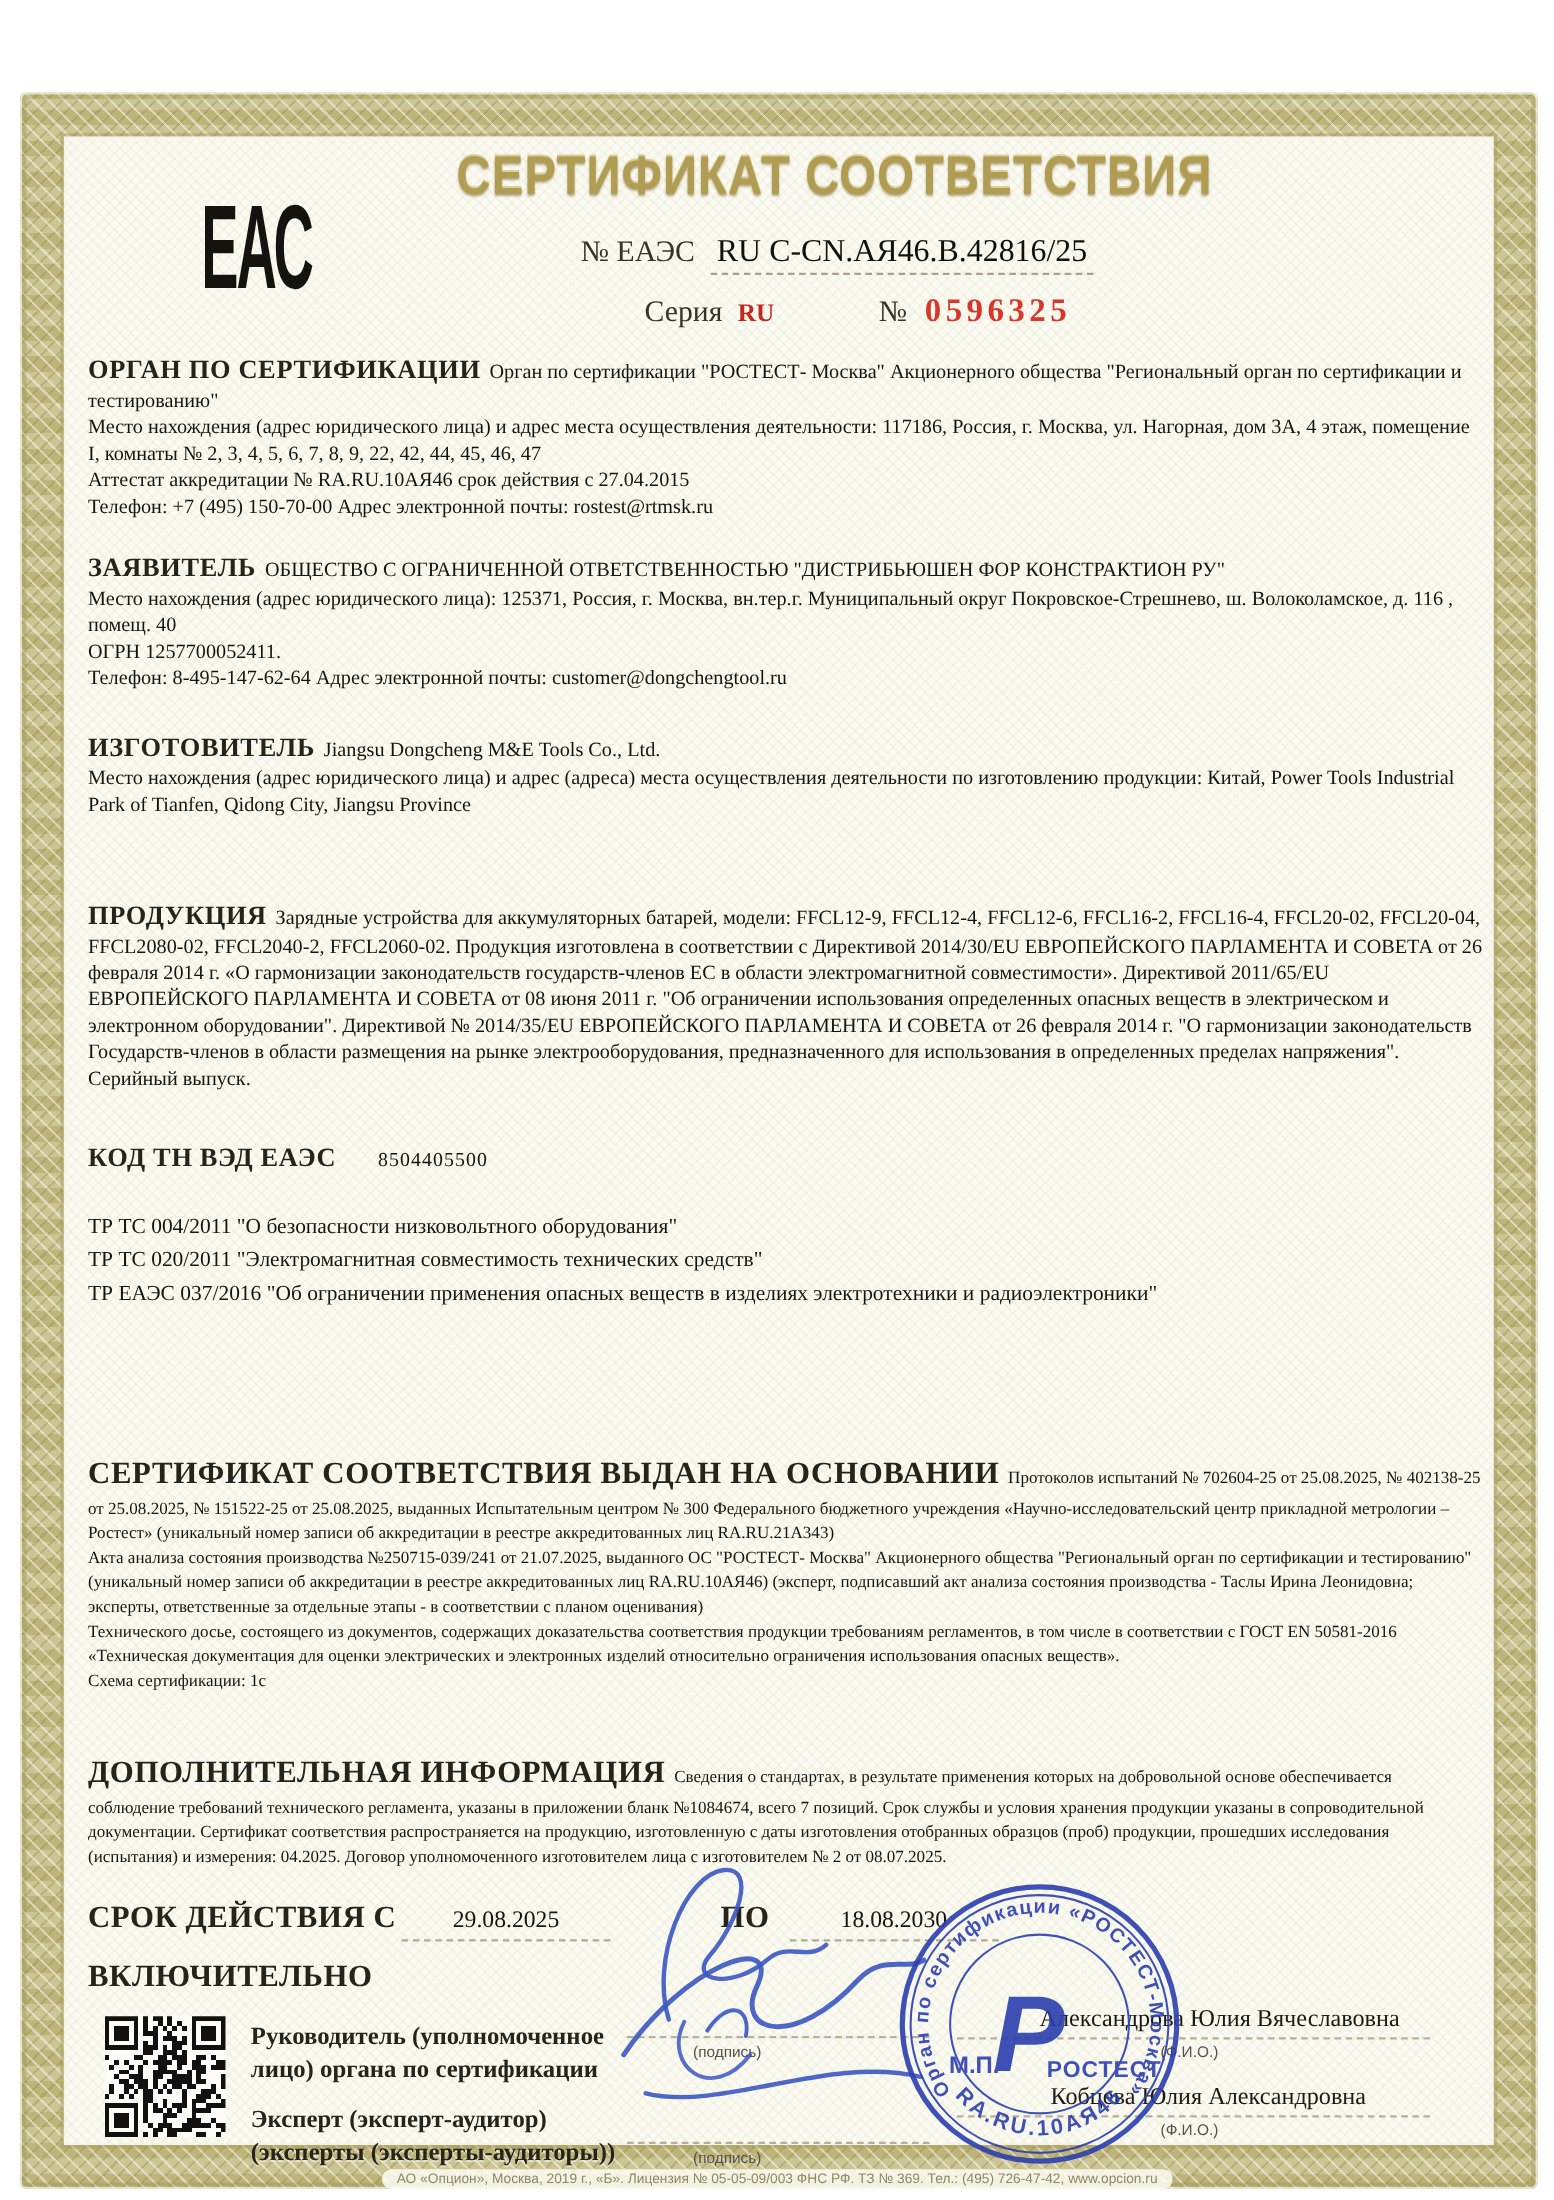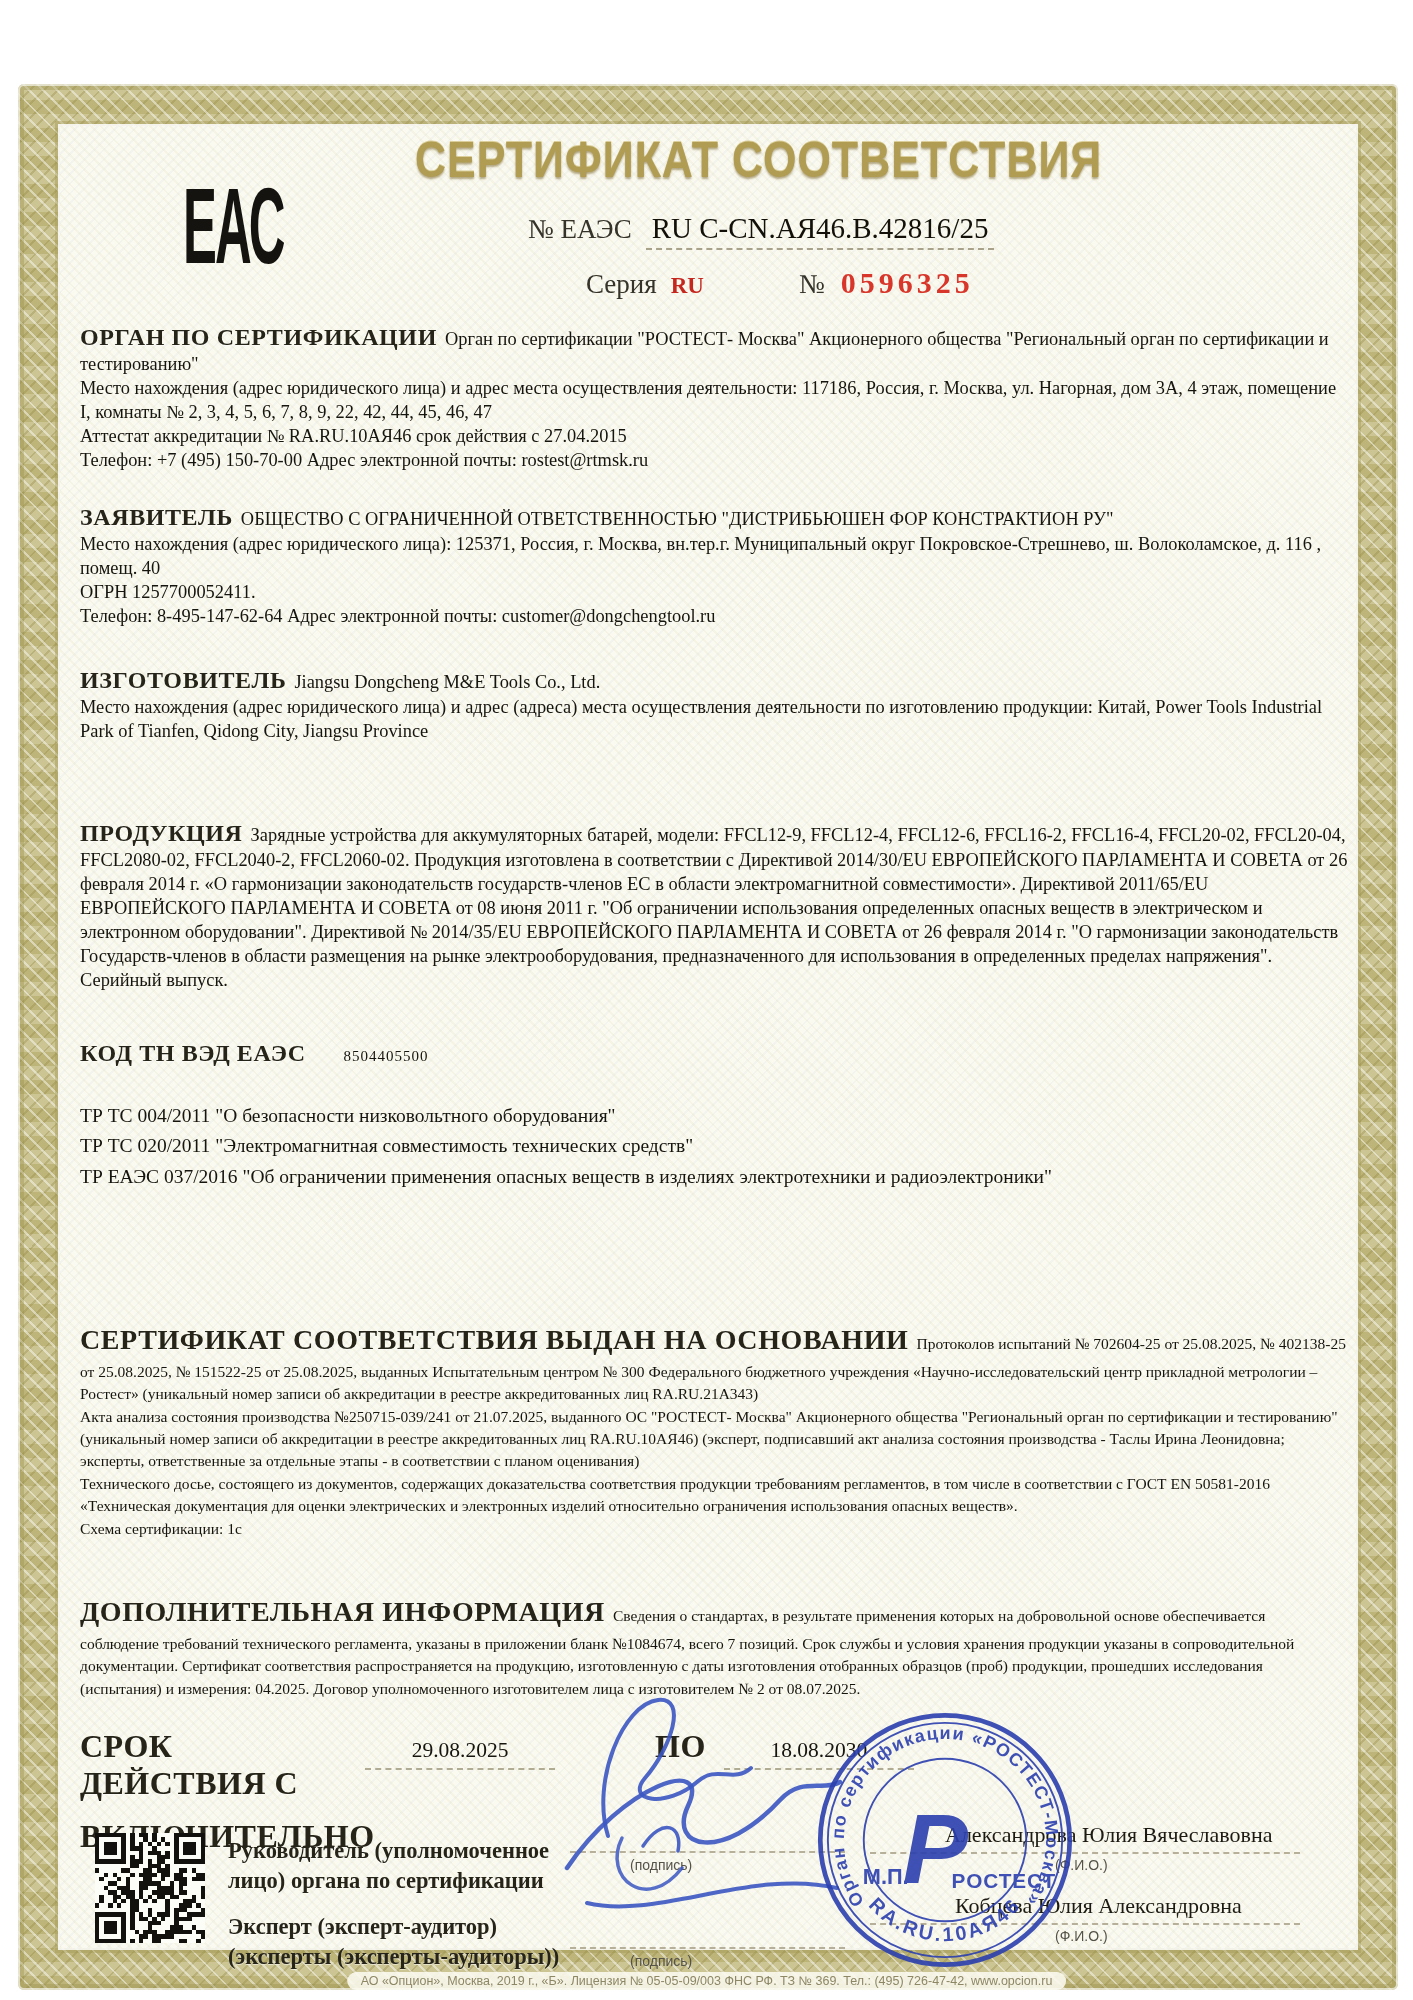--- a/index.html
+++ b/index.html
@@ -58,30 +58,30 @@
     text-shadow:0 1px 0 rgba(255,255,255,.5);}
   .sec-head.lg{font-size:26px;}
   .sec-head.xl{font-size:28px;}
   .sec-text{white-space:pre-line;}
   .sec.small{font-size:15.5px;line-height:1.45;}
   #sec-body{top:322px;}
   #sec-applicant{top:502px;}
   #sec-manufacturer{top:665px;}
   #sec-products{top:818px;}
   #sec-tnved{top:1038px;}
-  #sec-tnved .code{font-size:15px;margin-left:30px;letter-spacing:1px;}
+  #sec-tnved .code{font-size:18px;margin-left:30px;letter-spacing:1px;}
   #sec-requirements{top:1098px;}
   .req-item{display:block;font-size:19.5px;margin-top:5px;}
   #sec-basis{top:1320px;}
   #sec-additional{top:1592px;}
 
   
   .validity{position:absolute;left:80px;top:1728px;z-index:3;}
   .validity-row{display:flex;align-items:baseline;}
-  .validity .vh{font-weight:bold;font-size:32px;letter-spacing:.5px;color:#262419;
+  .validity .vh{font-weight:bold;font-size:28px;letter-spacing:.5px;color:#262419;
     text-shadow:0 1px 0 rgba(255,255,255,.5);}
   .validity .vh.from{width:285px;}
   .date-box{display:inline-block;width:190px;text-align:center;font-size:21.5px;
     border-bottom:2px dashed #b0ab93;padding-bottom:5px;}
   .validity .po{margin-left:100px;}
   .validity .date2{margin-left:18px;}
   .validity .incl{margin-top:16px;}
 
   
   .qr{position:absolute;left:95px;top:1833px;width:110px;height:110px;z-index:4;background:#fdfdf8;}

